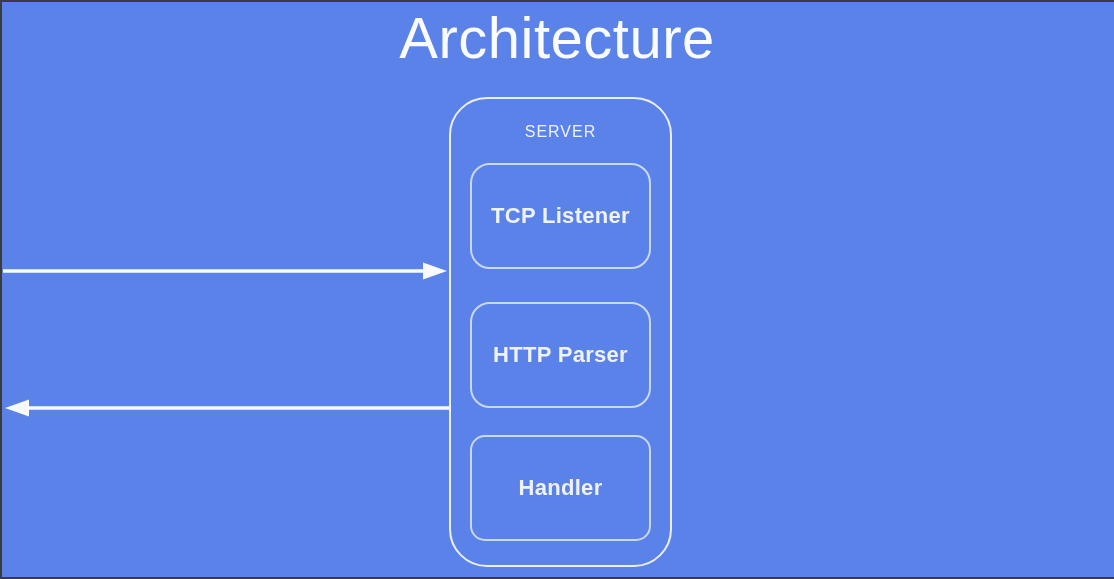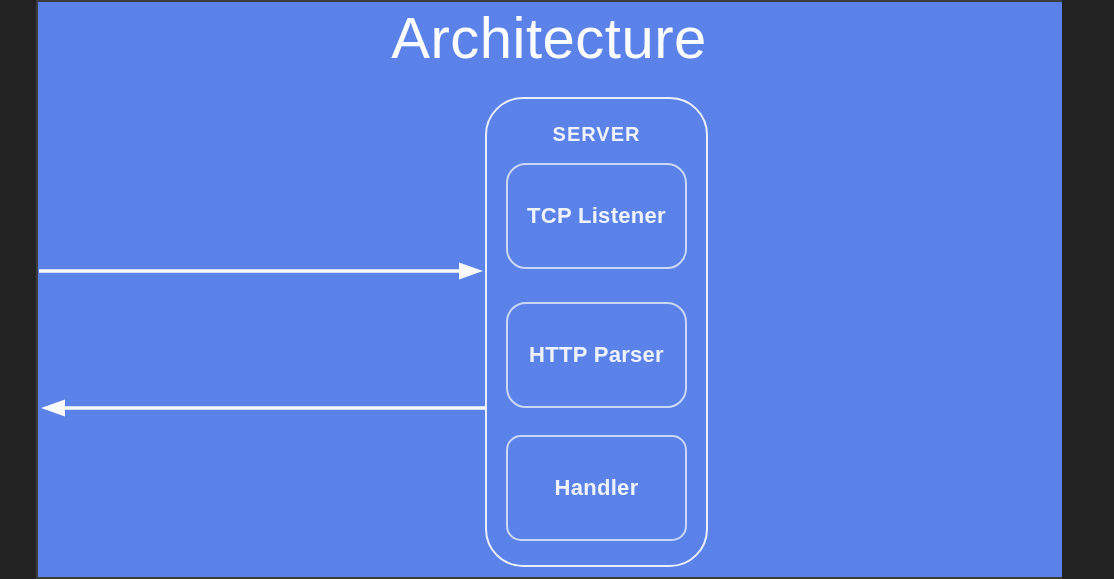--- a/index.html
+++ b/index.html
@@ -10,25 +10,24 @@
     --title-text: #fafbfd;
     --label-text: #eef3fb;
     --arrow: #f8f9fb;
   }
   * { margin: 0; padding: 0; box-sizing: border-box; }
   html, body { background: #222; }
   body { font-family: "Liberation Sans", sans-serif; }
 
   .stage {
     position: relative;
-    width: 1026px;
+    width: 1114px;
     height: 579px;
     background: var(--background);
     overflow: hidden;
-    margin-left: 36px;
   }
 
   
   .edge { position: absolute; background: var(--frame-edge); z-index: 5; }
   .edge-top    { left: 0; top: 0; width: 100%; height: 2px; }
   .edge-bottom { left: 0; bottom: 0; width: 100%; height: 2px; }
   .edge-left   { left: 0; top: 0; width: 2px; height: 100%; }
 
   .title {
     position: absolute;
@@ -57,22 +56,22 @@
     width: 223px;
     height: 470px;
     border: 2px solid var(--outer-border);
     border-radius: 38px;
   }
   .server-label {
     position: absolute;
     left: 0; right: 0;
     top: 24px;
     text-align: center;
-    font-size: 20px;
-    font-weight: bold;
+    font-size: 16px;
+    font-weight: normal;
     letter-spacing: 1px;
     color: var(--label-text);
   }
   .component {
     position: absolute;
     left: 19px;
     width: 181px;
     height: 106px;
     border: 2px solid var(--inner-border);
     border-radius: 20px;

